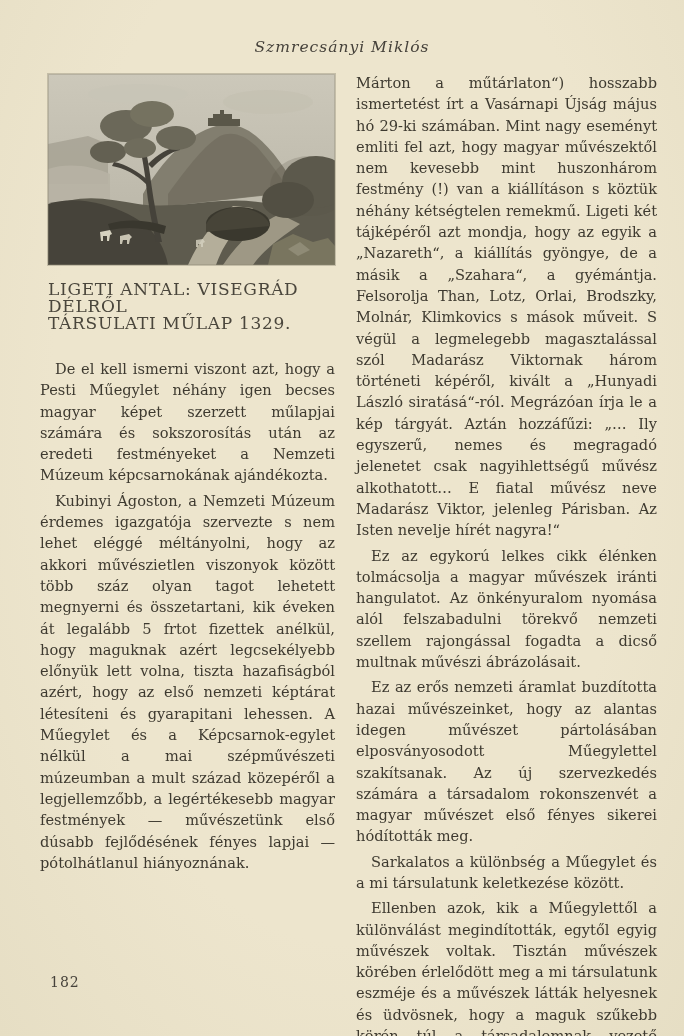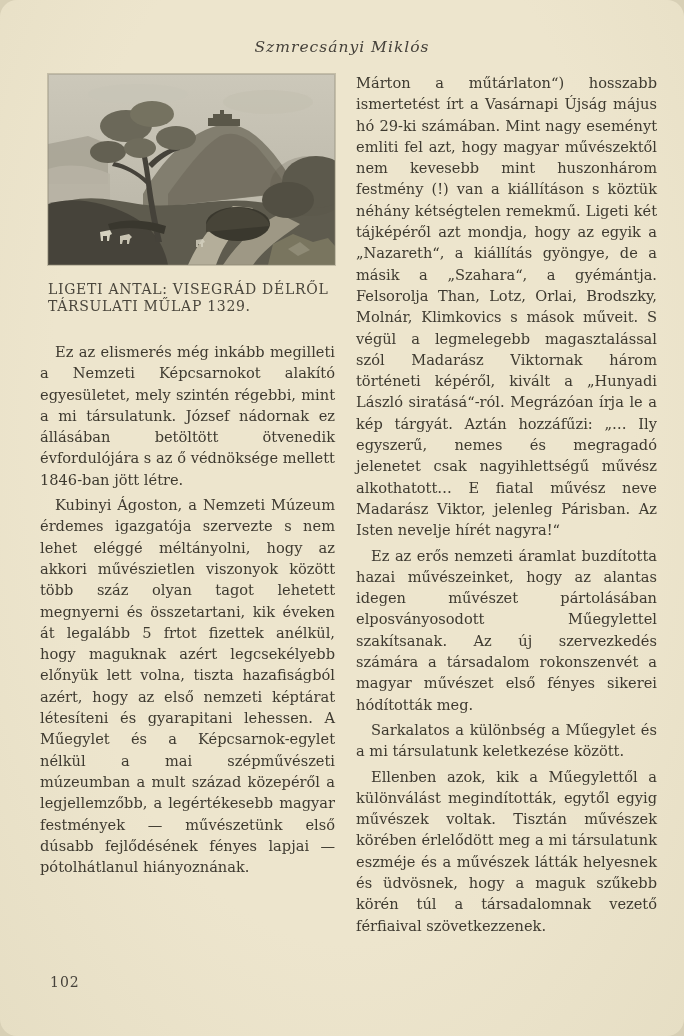--- a/index.html
+++ b/index.html
@@ -7,21 +7,20 @@
     background:#d8d0b6;
     font-family:"DejaVu Serif","Liberation Serif",serif;
   }
   .page {
     position:relative;
     width:684px; height:1036px;
     margin:0 auto;
     background:radial-gradient(ellipse at 50% 40%, #ede5cd 60%, #e6dec4 100%);
     color:#3e3a30;
     overflow:hidden;
-    border-radius:17px;
   }
   .running-head {
     position:absolute; top:38px; left:0; width:100%;
     text-align:center;
     font-style:italic;
     font-size:15.5px;
     letter-spacing:1px;
     color:#45413a;
   }
   .col { position:absolute; font-size:14.6px; line-height:21.3px; text-align:justify; }
@@ -29,21 +28,21 @@
   .col-right { left:352px; top:68px; width:309px; }
   .para { margin:4px; text-indent:0; hyphens:auto; -webkit-hyphens:auto; }
   .para.indent { text-indent:15px; }
   .figure { margin:8px 0 0 12px; width:287px; }
   .painting {
     display:block; width:287px; height:191px;
     outline:1px solid rgba(80,75,60,.25);
   }
   .caption {
     margin:16px 0 0 0;
-    font-size:14px;
+    font-size:17px;
     letter-spacing:0.7px;
     line-height:17px;
     color:#4a463c;
     text-align:left;
   }
   .body-text { margin-top:26px; }
   .page-number {
     position:absolute; left:50px; top:974px;
     font-size:14px; letter-spacing:1px; color:#45413a;
   }
@@ -118,27 +117,28 @@
         <rect x="0.5" y="0.5" width="286" height="190" fill="none" stroke="#8d8874" stroke-opacity="0.35"></rect>
       </svg>
 
       <div class="caption">
         <div>LIGETI ANTAL: VISEGRÁD DÉLRŐL</div>
         <div>TÁRSULATI MŰLAP 1329.</div>
       </div>
     </div>
 
     <div class="body-text">
-        <p class="para indent">Ez az elismerés még inkább megilleti a Nemzeti Képcsarnokot alakító egyesületet, mely szintén régebbi, mint a mi társulatunk. József nádornak ez állásában betöltött ötvenedik évfordulójára s az ő védnöksége mellett 1846-ban jött létre.</p>
+        <p class="para indent">De el kell ismerni viszont azt, hogy a Pesti Műegylet néhány igen becses magyar képet szerzett műlapjai számára és sokszorosítás után az eredeti festményeket a Nemzeti Múzeum képcsarnokának ajándékozta.</p>
         <p class="para indent">Kubinyi Ágoston, a Nemzeti Múzeum érdemes igazgatója szervezte s nem lehet eléggé méltányolni, hogy az akkori művészietlen viszonyok között több száz olyan tagot lehetett megnyerni és összetartani, kik éveken át legalább 5 frtot fizettek anélkül, hogy maguknak azért legcsekélyebb előnyük lett volna, tiszta hazafiságból azért, hogy az első nemzeti képtárat létesíteni és gyarapitani lehessen. A Műegylet és a Képcsarnok-egylet nélkül a mai szépművészeti múzeumban a mult század közepéről a legjellemzőbb, a legértékesebb magyar festmények — művészetünk első dúsabb fejlődésének fényes lapjai — pótolhátlanul hiányoznának.</p>
       </div>
   </div>
 
   <div class="col col-right">
       <p class="para">Márton a műtárlaton“) hosszabb ismertetést írt a Vasárnapi Újság május hó 29-ki számában. Mint nagy eseményt emliti fel azt, hogy magyar művészektől nem kevesebb mint huszonhárom festmény (!) van a kiállításon s köztük néhány kétségtelen remekmű. Ligeti két tájképéről azt mondja, hogy az egyik a „Nazareth“, a kiállítás gyöngye, de a másik a „Szahara“, a gyémántja. Felsorolja Than, Lotz, Orlai, Brodszky, Molnár, Klimkovics s mások műveit. S végül a legmelegebb magasztalással szól Madarász Viktornak három történeti képéről, kivált a „Hunyadi László siratásá“-ról. Megrázóan írja le a kép tárgyát. Aztán hozzáfűzi: „… Ily egyszerű, nemes és megragadó jelenetet csak nagyihlettségű művész alkothatott… E fiatal művész neve Madarász Viktor, jelenleg Párisban. Az Isten nevelje hírét nagyra!“</p>
+      <p class="para indent">Ez az egykorú lelkes cikk élénken tolmácsolja a magyar művészek iránti hangulatot. Az önkényuralom nyomása alól felszabadulni törekvő nemzeti szellem rajongással fogadta a dicső multnak művészi ábrázolásait.</p>
       <p class="para indent">Ez az erős nemzeti áramlat buzdította hazai művészeinket, hogy az alantas idegen művészet pártolásában elposványosodott Műegylettel szakítsanak. Az új szervezkedés számára a társadalom rokonszenvét a magyar művészet első fényes sikerei hódították meg.</p>
       <p class="para indent">Sarkalatos a különbség a Műegylet és a mi társulatunk keletkezése között.</p>
       <p class="para indent">Ellenben azok, kik a Műegylettől a különválást megindították, egytől egyig művészek voltak. Tisztán művészek körében érlelődött meg a mi társulatunk eszméje és a művészek látták helyesnek és üdvösnek, hogy a maguk szűkebb körén túl a társadalomnak vezető férfiaival szövetkezzenek.</p>
     </div>
 
-  <div class="page-number">102</div>
+  <div class="page-number">182</div>
 
 </div>
 
 </body></html>

